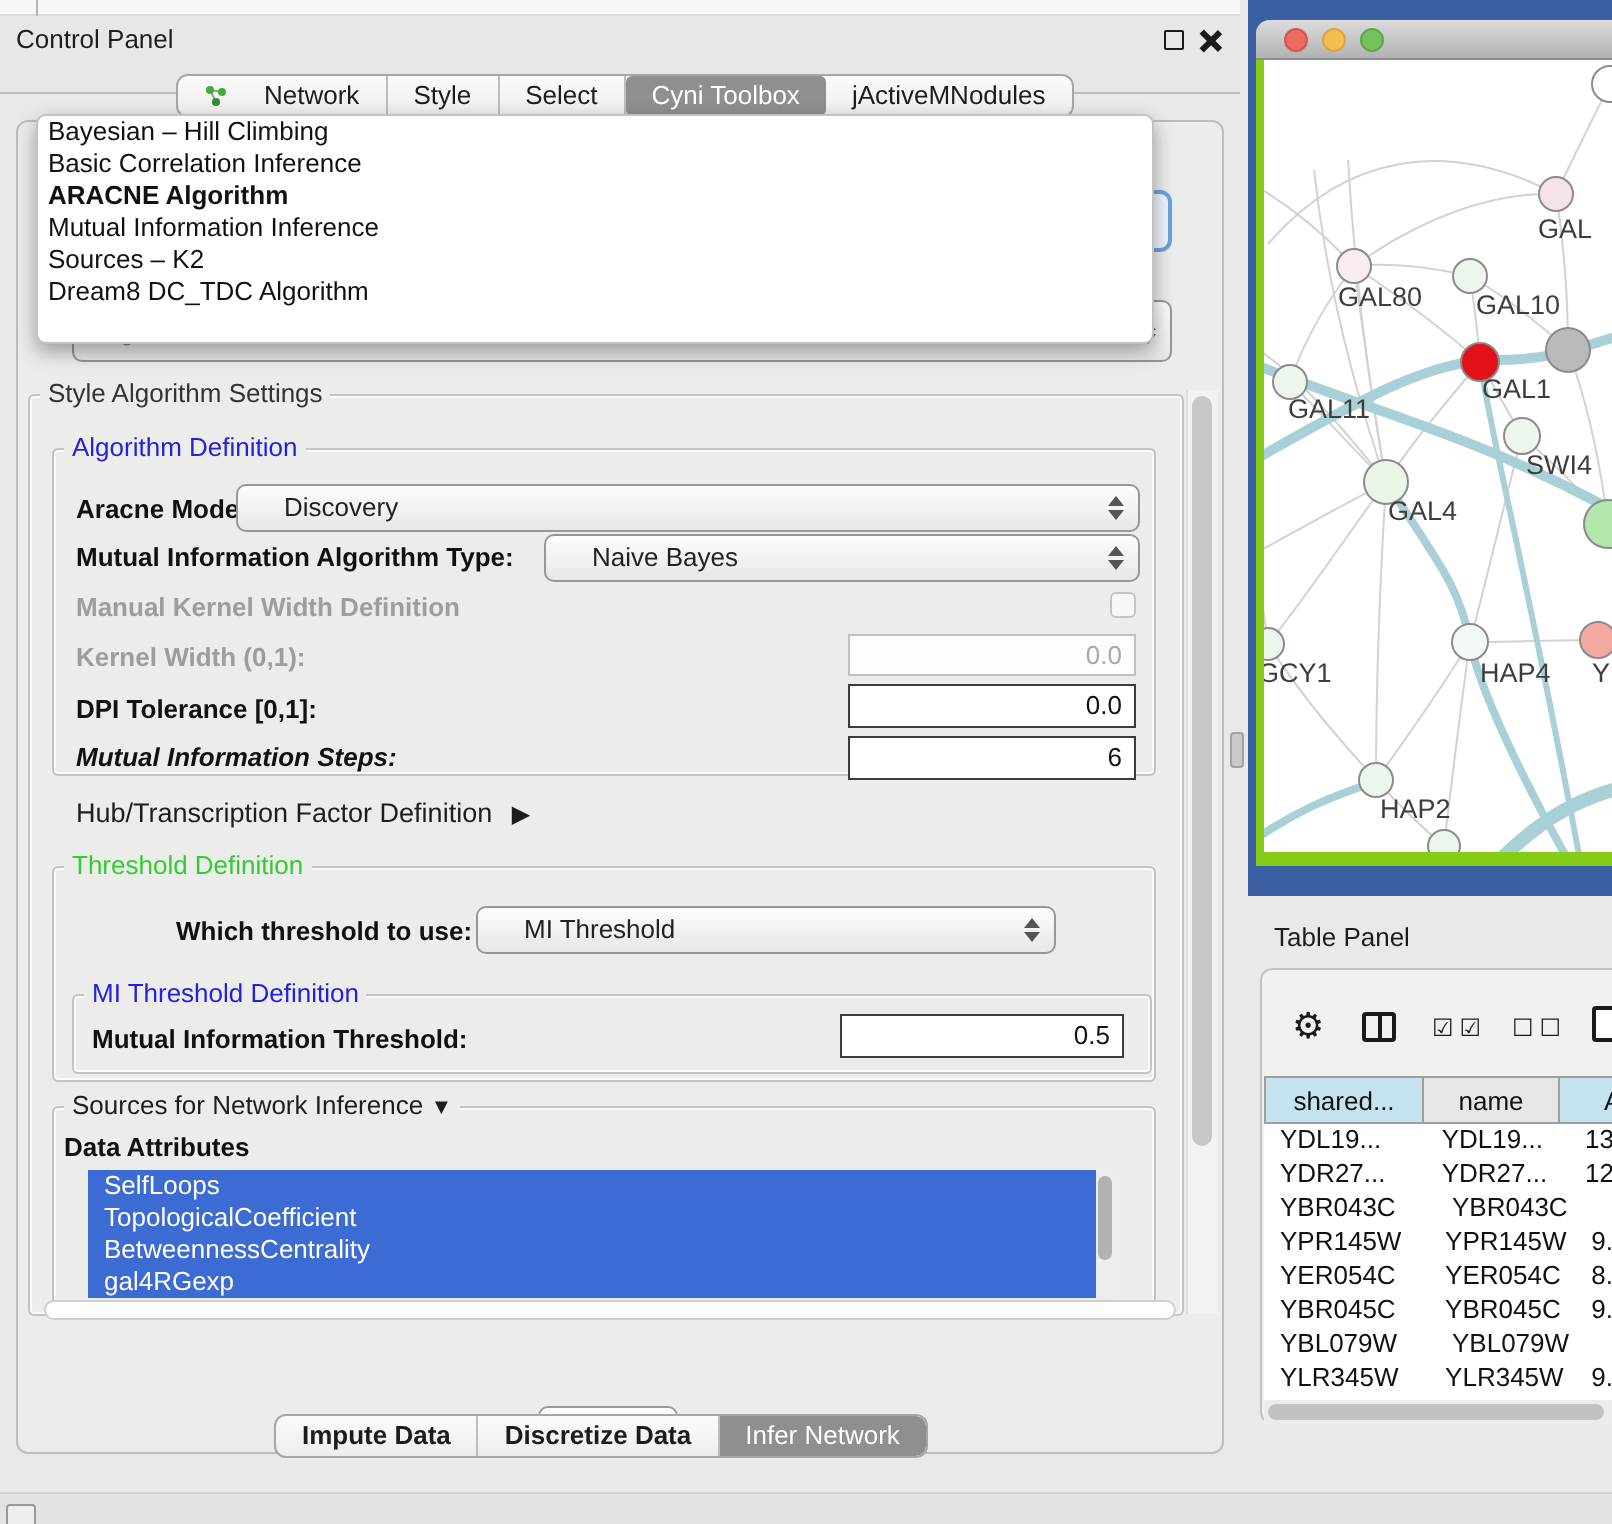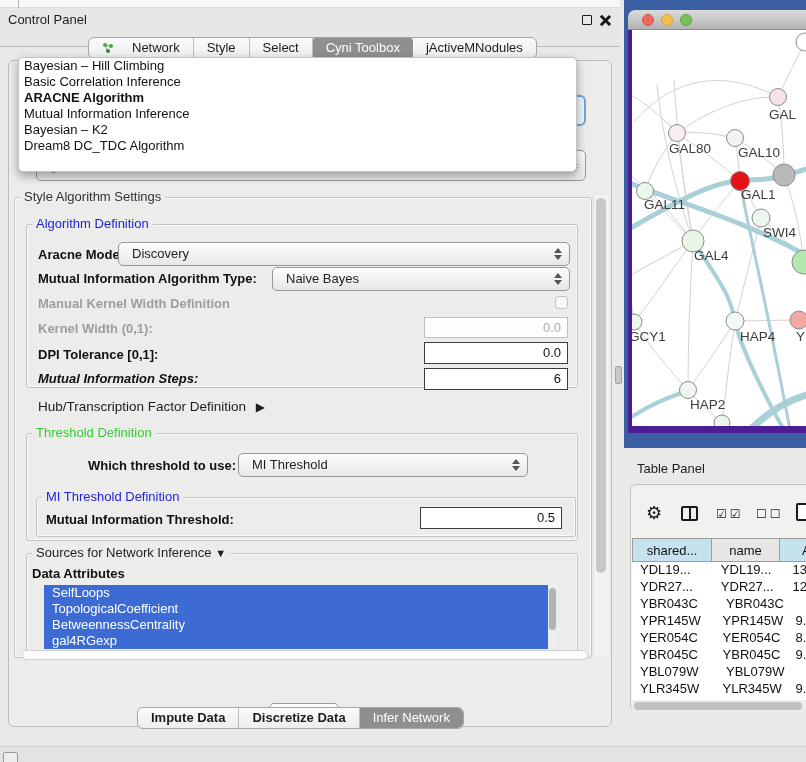--- a/index.html
+++ b/index.html
@@ -5,21 +5,21 @@
   html,body{margin:0;padding:0;background:#e9e9e8;}
   #app{position:relative;width:806px;height:762px;overflow:hidden;
        font-family:"Liberation Sans",sans-serif;background:#e9e9e8;}
   .abs{position:absolute;box-sizing:border-box;}
   .lbl{font-size:13px;color:#1d1d1d;white-space:nowrap;}
   .blbl{font-size:13px;font-weight:bold;color:#111;white-space:nowrap;}
   .glbl{font-size:13px;font-weight:bold;color:#9d9d9d;white-space:nowrap;}
   .etch{border:1px solid #c3c3c3;border-radius:3px;box-shadow:inset 0 0 0 1px rgba(255,255,255,.75);}
   .gt{font-size:13px;background:#ececeb;padding:0 4px;line-height:14px;white-space:nowrap;}
   .combo{border:1px solid #979797;border-radius:5px;background:linear-gradient(#fdfdfd,#e7e7e7);
-         font-size:13px;color:#222;line-height:22px;padding-left:13px;}
+         font-size:13px;color:#222;line-height:22px;padding-left:23px;}
   .stepper{position:absolute;right:7px;top:5px;width:8px;}
   .stepper .up{display:block;width:0;height:0;border-left:4px solid transparent;border-right:4px solid transparent;border-bottom:5px solid #555;margin-bottom:2px;}
   .stepper .dn{display:block;width:0;height:0;border-left:4px solid transparent;border-right:4px solid transparent;border-top:5px solid #555;}
   .field{border:1px solid #3c3c3c;background:#fff;font-size:13px;color:#111;text-align:right;
          padding-right:6px;line-height:19px;}
   .field.dis{border:1px solid #c0c0c0;background:#fdfdfd;color:#a9a9a9;}
   .tabgroup{display:inline-flex;height:22px;border:1px solid #a6a6a6;border-radius:6px;
             background:linear-gradient(#fbfbfb,#ededed);overflow:hidden;}
   .tab{font-size:13px;color:#1c1c1c;line-height:22px;padding:0 13px;border-right:1px solid #bdbdbd;
        display:flex;align-items:center;gap:18px;white-space:nowrap;}
@@ -184,28 +184,28 @@
           <span>Infer Network</span>
         </div>
     </div>
   </div>
 
   <div class="abs popup" style="left:18px;top:57px;width:559px;height:115px;z-index:10;overflow:hidden;">
     <div class="pitem">Bayesian – Hill Climbing</div>
     <div class="pitem">Basic Correlation Inference</div>
     <div class="pitem pbold">ARACNE Algorithm</div>
     <div class="pitem">Mutual Information Inference</div>
-    <div class="pitem">Bayesian – K2</div>
+    <div class="pitem">Sources – K2</div>
     <div class="pitem">Dream8 DC_TDC Algorithm</div>
   </div>
 
   <div class="abs" style="left:615px;top:366px;width:7px;height:18px;background:#c9c9c9;border:1px solid #a2a2a2;border-radius:2px;"></div>
 
   <div class="abs" style="left:624px;top:0;width:182px;height:448px;background:#3a5fa2;"></div>
-  <div class="abs" style="left:628px;top:10px;width:178px;height:423px;background:#4c1d95;border-top-left-radius:7px;">
+  <div class="abs" style="left:628px;top:10px;width:178px;height:423px;background:#84cc16;border-top-left-radius:7px;">
     <div class="abs" style="left:0;top:0;width:178px;height:20px;background:linear-gradient(#dcdcdc,#b2b2b2);border-top-left-radius:7px;border-bottom:1px solid #8e8e8e;">
       <span class="abs" style="left:14px;top:4px;width:12px;height:12px;border-radius:50%;background:#ec6a5e;border:1px solid #cf574d;"></span>
       <span class="abs" style="left:33px;top:4px;width:12px;height:12px;border-radius:50%;background:#f4bf4f;border:1px solid #d8a63e;"></span>
       <span class="abs" style="left:52px;top:4px;width:12px;height:12px;border-radius:50%;background:#77c15a;border:1px solid #5fa648;"></span>
     </div>
     <div class="abs" style="left:4px;top:20px;width:174px;height:396px;background:#fff;overflow:hidden;">
       <svg width="174" height="396" viewBox="0 0 174 396">
 
         <g stroke="#d2d2d2" stroke-width="1" fill="none">
           <path d="M45 103 C80 78,115 66,146 67"></path>

